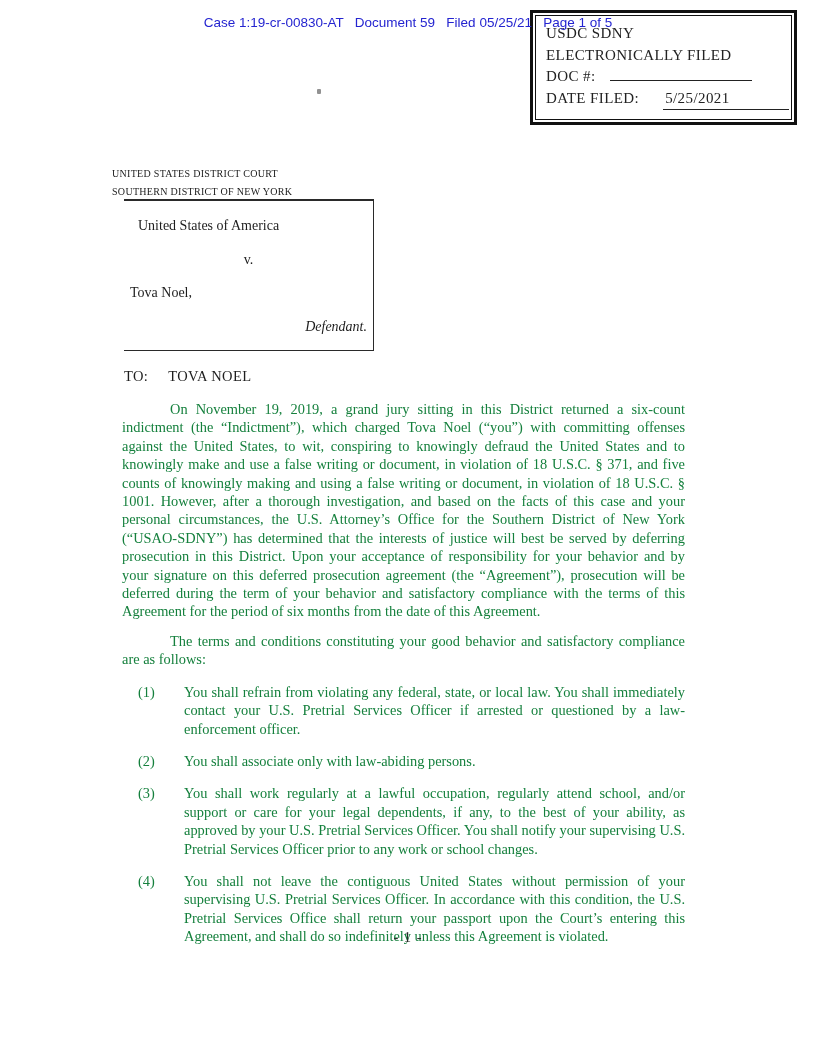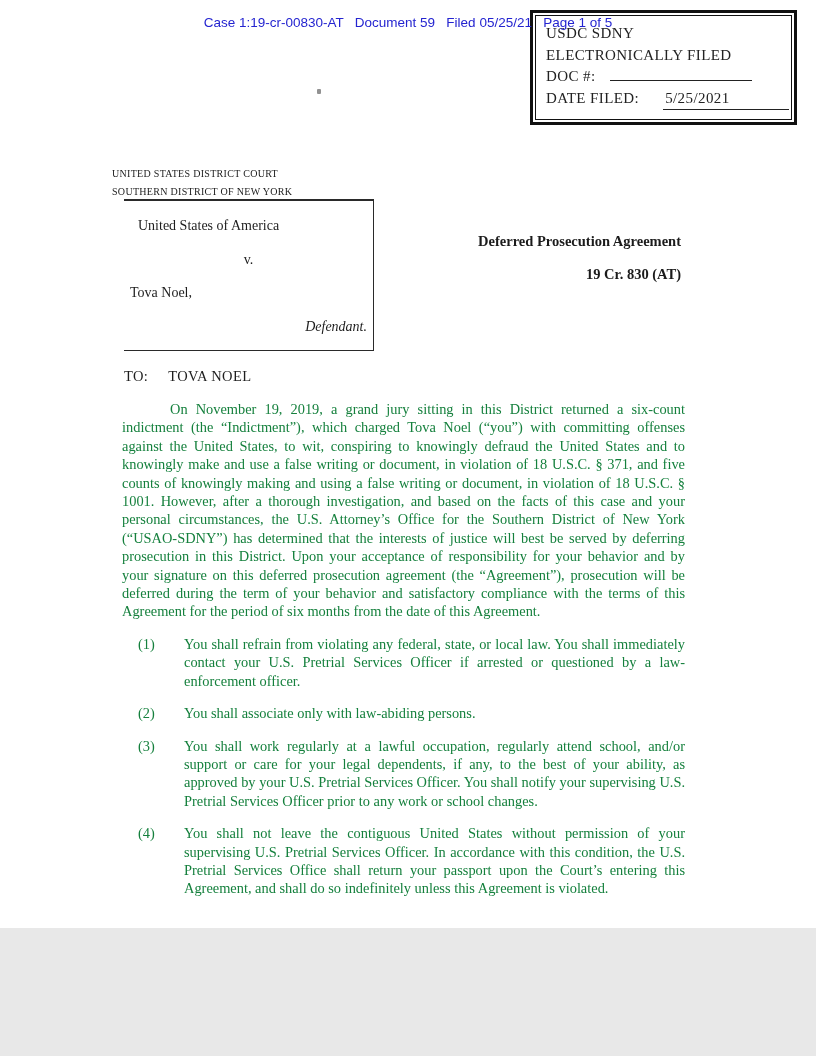--- a/index.html
+++ b/index.html
@@ -1,18 +1,18 @@
 <!DOCTYPE html>
 <html><head>
 <meta charset="utf-8">
 <style>
   html,body { margin:0; padding:0; background:#e8e8e8; }
   .page {
     position:relative;
-    width:816px; height:928px;
+    width:816px; height:1056px;
     margin:0 auto;
     background:#ffffff;
     font-family:"Liberation Serif", serif;
     color:#1e1e1e;
     overflow:hidden;
   }
 
   
   .case-header {
     position:absolute; top:15px; left:0; width:100%;
@@ -154,29 +154,26 @@
     <div>SOUTHERN DISTRICT OF NEW YORK</div>
   </div>
 
   <div class="caption-box">
     <div class="cap-plaintiff">United States of America</div>
     <div class="cap-versus">v.</div>
     <div class="cap-defname">Tova Noel,</div>
     <div class="cap-deflabel">Defendant.</div>
   </div>
 
-  <div class="title-block">
-    <div>Deferred Prosecution Agreement</div>
-    <div class="case-no">19 Cr. 830 (AT)</div>
-  </div>
 
   <div class="to-line"><span>TO:</span><span>     </span><span>TOVA NOEL</span></div>
 
   <div class="body">
     <p>On November 19, 2019, a grand jury sitting in this District returned a six-count indictment (the “Indictment”), which charged Tova Noel (“you”) with committing offenses against the United States, to wit, conspiring to knowingly defraud the United States and to knowingly make and use a false writing or document, in violation of 18 U.S.C. § 371, and five counts of knowingly making and using a false writing or document, in violation of 18 U.S.C. § 1001.  However, after a thorough investigation, and based on the facts of this case and your personal circumstances, the U.S. Attorney’s Office for the Southern District of New York (“USAO-SDNY”) has determined that the interests of justice will best be served by deferring prosecution in this District.  Upon your acceptance of responsibility for your behavior and by your signature on this deferred prosecution agreement (the “Agreement”), prosecution will be deferred during the term of your behavior and satisfactory compliance with the terms of this Agreement for the period of six months from the date of this Agreement.</p>
+    <p class="second">The terms and conditions constituting your good behavior and satisfactory compliance are as follows:</p>
 
     <div class="cond-list">
       <div class="cond-item">
         <span class="num">(1)</span>
         <span class="txt">You shall refrain from violating any federal, state, or local law.  You shall immediately contact your U.S. Pretrial Services Officer if arrested or questioned by a law-enforcement officer.</span>
       </div>
       <div class="cond-item">
         <span class="num">(2)</span>
         <span class="txt">You shall associate only with law-abiding persons.</span>
       </div>

